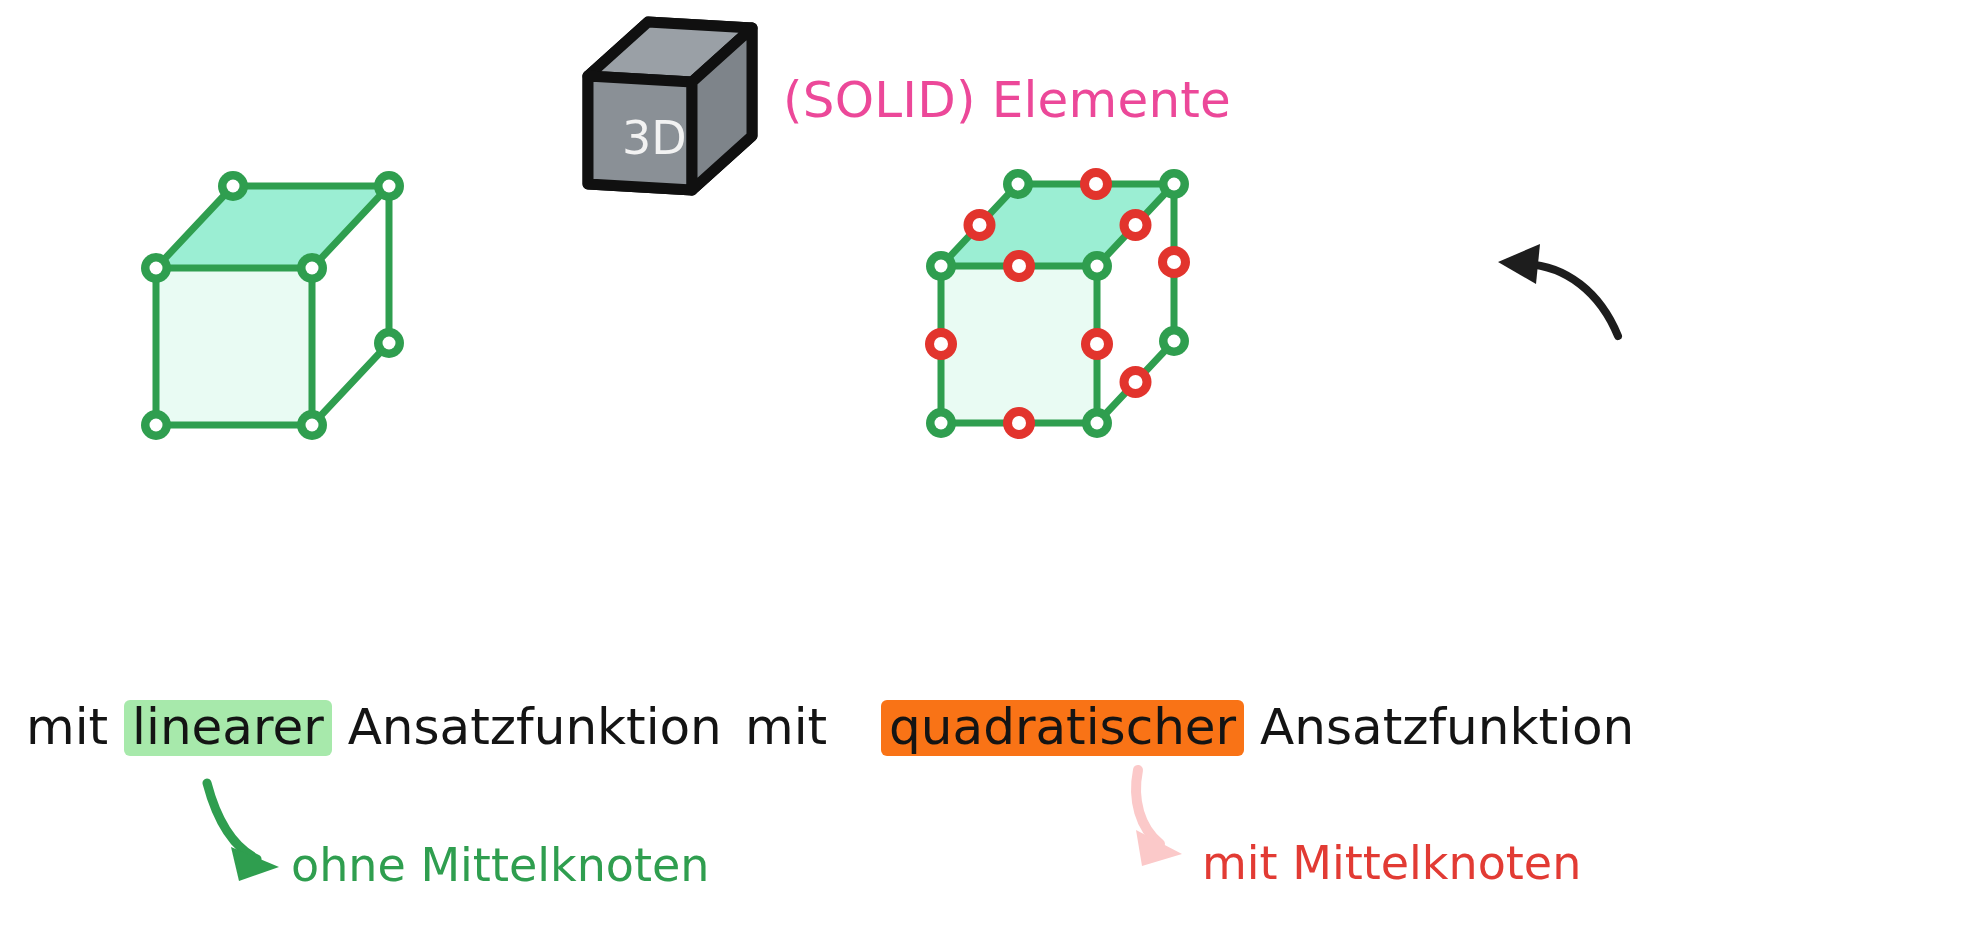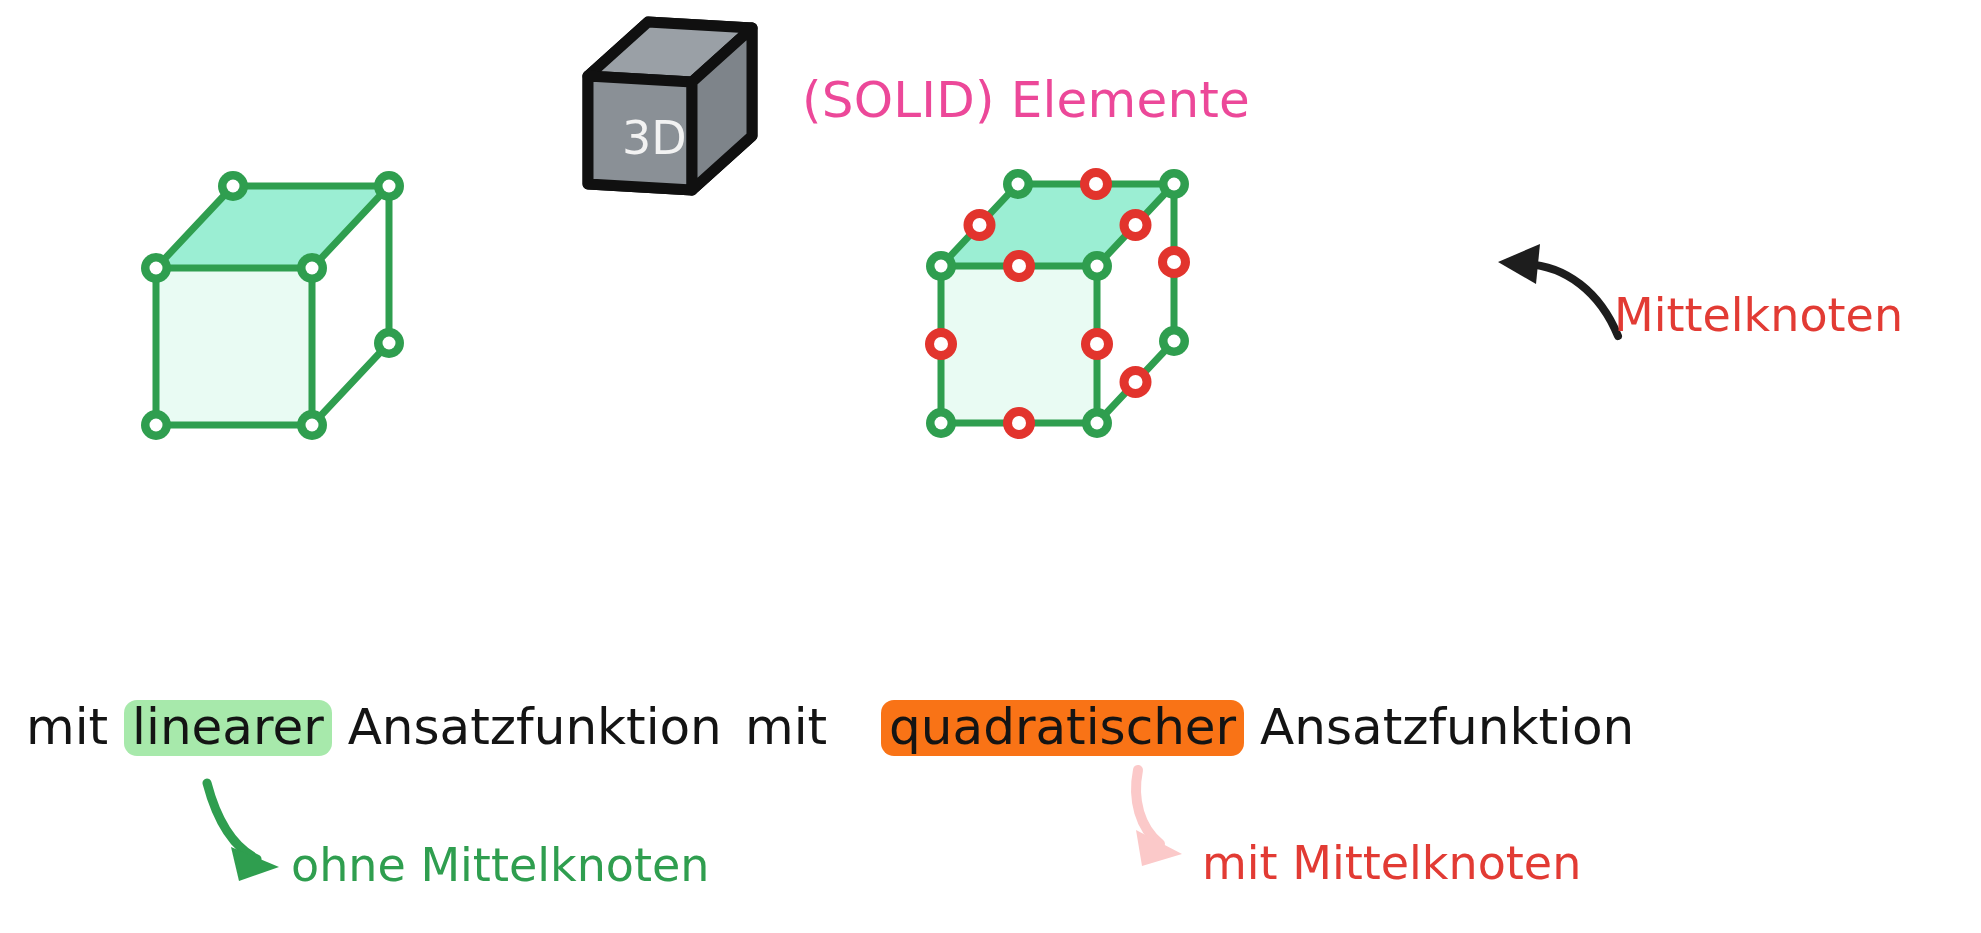--- a/index.html
+++ b/index.html
@@ -16,21 +16,21 @@
     -webkit-font-smoothing: antialiased;
   }
 
   
   #header {
     position: absolute;
     left: 580px;
     top: 14px;
     display: flex;
     align-items: center;
-    gap: 42px;
+    gap: 23px;
   }
   #header-icon { width: 180px; height: 182px; display: block; }
   #header-title {
     font-size: 50px;
     color: #ec4899;
     letter-spacing: 0.2px;
     white-space: nowrap;
     line-height: 1;
     padding-bottom: 10px;
   }
@@ -72,21 +72,21 @@
     color: #141414;
     white-space: nowrap;
     line-height: 1;
   }
   #caption-linear { left: 26px; top: 700px; }
   #caption-quadratic { left: 745px; top: 700px; }
 
   .hl {
     display: inline-block;
     padding: 2px 8px 4px 8px;
-    border-radius: 13px;
+    border-radius: 6px;
     position: relative;
   }
   .hl-green { background: #a7e9ab; }
   .hl-pink  { background: #f97316; margin-left: 38px; }
 
   
   .annotation { position: absolute; }
   #annotation-ohne { left: 195px; top: 775px; width: 620px; height: 140px; }
   #annotation-mit  { left: 1010px; top: 770px; width: 800px; height: 150px; text-align: center; }
   .annotation-arrow-svg {
@@ -213,21 +213,20 @@
       <circle cx="269" cy="193" r="6.5" fill="#ffffff"></circle>
     </g>
   </svg>
 </div>
 
 <div id="callout-mittelknoten">
   <svg id="callout-arrow-svg" viewBox="0 0 200 110">
     <path d="M128 96 C 110 52, 76 26, 36 24" fill="none" stroke="#1d1d1d" stroke-width="8" stroke-linecap="round"></path>
     <polygon points="8,22 50,4 46,44" fill="#1d1d1d"></polygon>
   </svg>
-  <div id="callout-mittelknoten-label">Mittelknoten</div>
 </div>
 
 <div id="caption-linear" class="caption"><span>mit </span><span class="hl hl-green">linearer</span><span> Ansatzfunktion</span></div>
 
 <div id="caption-quadratic" class="caption"><span>mit </span><span class="hl hl-pink">quadratischer</span><span> Ansatzfunktion</span></div>
 
 <div id="annotation-ohne" class="annotation">
   <svg class="annotation-arrow-svg" viewBox="0 0 220 120">
     <path d="M12 8 C 22 46, 38 72, 62 84" fill="none" stroke="#2f9e4f" stroke-width="9" stroke-linecap="round"></path>
     <polygon points="36,72 84,92 44,106" fill="#2f9e4f"></polygon>

